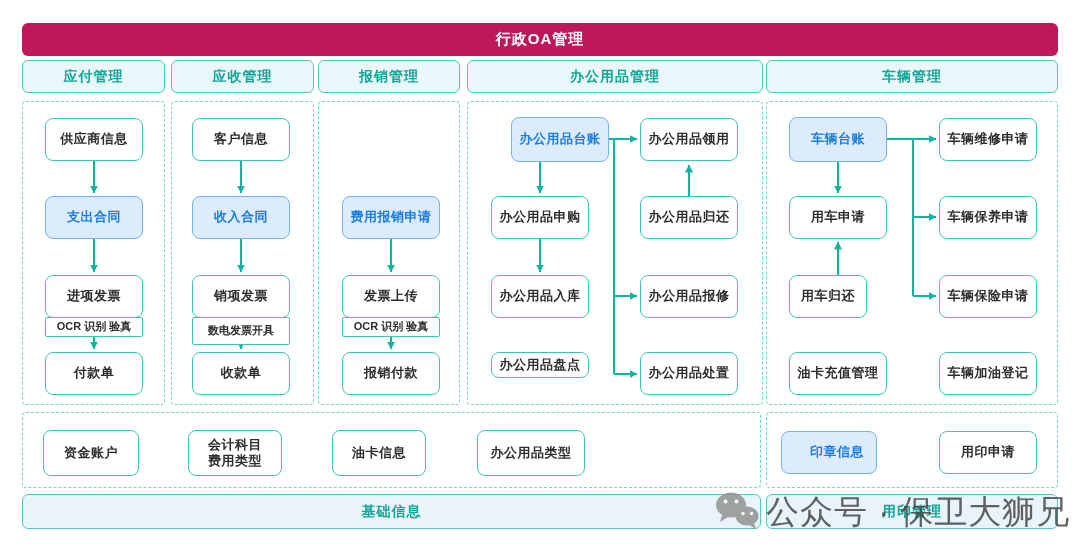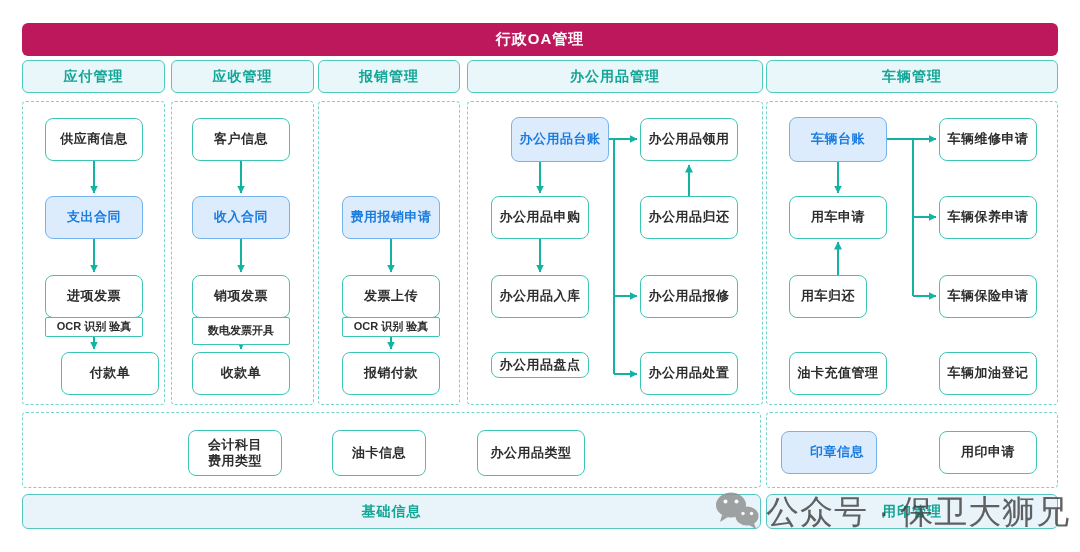--- a/index.html
+++ b/index.html
@@ -72,21 +72,21 @@
   <div class="dashed" style="left:467px;top:101px;width:296px;height:304px;"></div>
   <div class="dashed" style="left:766px;top:101px;width:292px;height:304px;"></div>
 
   <div class="dashed" style="left:22px;top:412px;width:739px;height:76px;"></div>
   <div class="dashed" style="left:766px;top:412px;width:292px;height:76px;"></div>
 
   <div class="box" style="left:45px;top:118px;width:98px;height:43px;">供应商信息</div>
   <div class="box blue" style="left:45px;top:196px;width:98px;height:43px;">支出合同</div>
   <div class="box" style="left:45px;top:275px;width:98px;height:43px;">进项发票</div>
   <div class="box sub" style="left:45px;top:317px;width:98px;height:20px;">OCR 识别 验真</div>
-  <div class="box" style="left:45px;top:352px;width:98px;height:43px;margin-left:16px;">付款单</div>
+  <div class="box" style="left:45px;top:352px;width:98px;height:43px;">付款单</div>
 
   <div class="box" style="left:192px;top:118px;width:98px;height:43px;">客户信息</div>
   <div class="box blue" style="left:192px;top:196px;width:98px;height:43px;">收入合同</div>
   <div class="box" style="left:192px;top:275px;width:98px;height:43px;">销项发票</div>
   <div class="box sub" style="left:192px;top:317px;width:98px;height:28px;">数电发票开具</div>
   <div class="box" style="left:192px;top:352px;width:98px;height:43px;">收款单</div>
 
   <div class="box blue" style="left:342px;top:196px;width:98px;height:43px;">费用报销申请</div>
   <div class="box" style="left:342px;top:275px;width:98px;height:43px;">发票上传</div>
   <div class="box sub" style="left:342px;top:317px;width:98px;height:20px;">OCR 识别 验真</div>
@@ -103,20 +103,21 @@
 
   <div class="box blue" style="left:789px;top:117px;width:98px;height:45px;">车辆台账</div>
   <div class="box" style="left:789px;top:196px;width:98px;height:43px;">用车申请</div>
   <div class="box" style="left:789px;top:275px;width:78px;height:43px;">用车归还</div>
   <div class="box" style="left:939px;top:118px;width:98px;height:43px;">车辆维修申请</div>
   <div class="box" style="left:789px;top:352px;width:98px;height:43px;">油卡充值管理</div>
   <div class="box" style="left:939px;top:196px;width:98px;height:43px;">车辆保养申请</div>
   <div class="box" style="left:939px;top:275px;width:98px;height:43px;">车辆保险申请</div>
   <div class="box" style="left:939px;top:352px;width:98px;height:43px;">车辆加油登记</div>
 
+  <div class="box" style="left:43px;top:430px;width:96px;height:46px;">资金账户</div>
   <div class="box" style="left:188px;top:430px;width:94px;height:46px;">
     <span>会计科目</span>
     <span>费用类型</span>
   </div>
   <div class="box" style="left:332px;top:430px;width:94px;height:46px;">油卡信息</div>
   <div class="box" style="left:477px;top:430px;width:108px;height:46px;">办公用品类型</div>
   <div class="box blue" style="left:781px;top:431px;width:96px;height:43px;padding-left:16px;">印章信息</div>
   <div class="box" style="left:939px;top:431px;width:98px;height:43px;">用印申请</div>
 
   <svg class="wires" width="1080" height="552" viewBox="0 0 1080 552">

